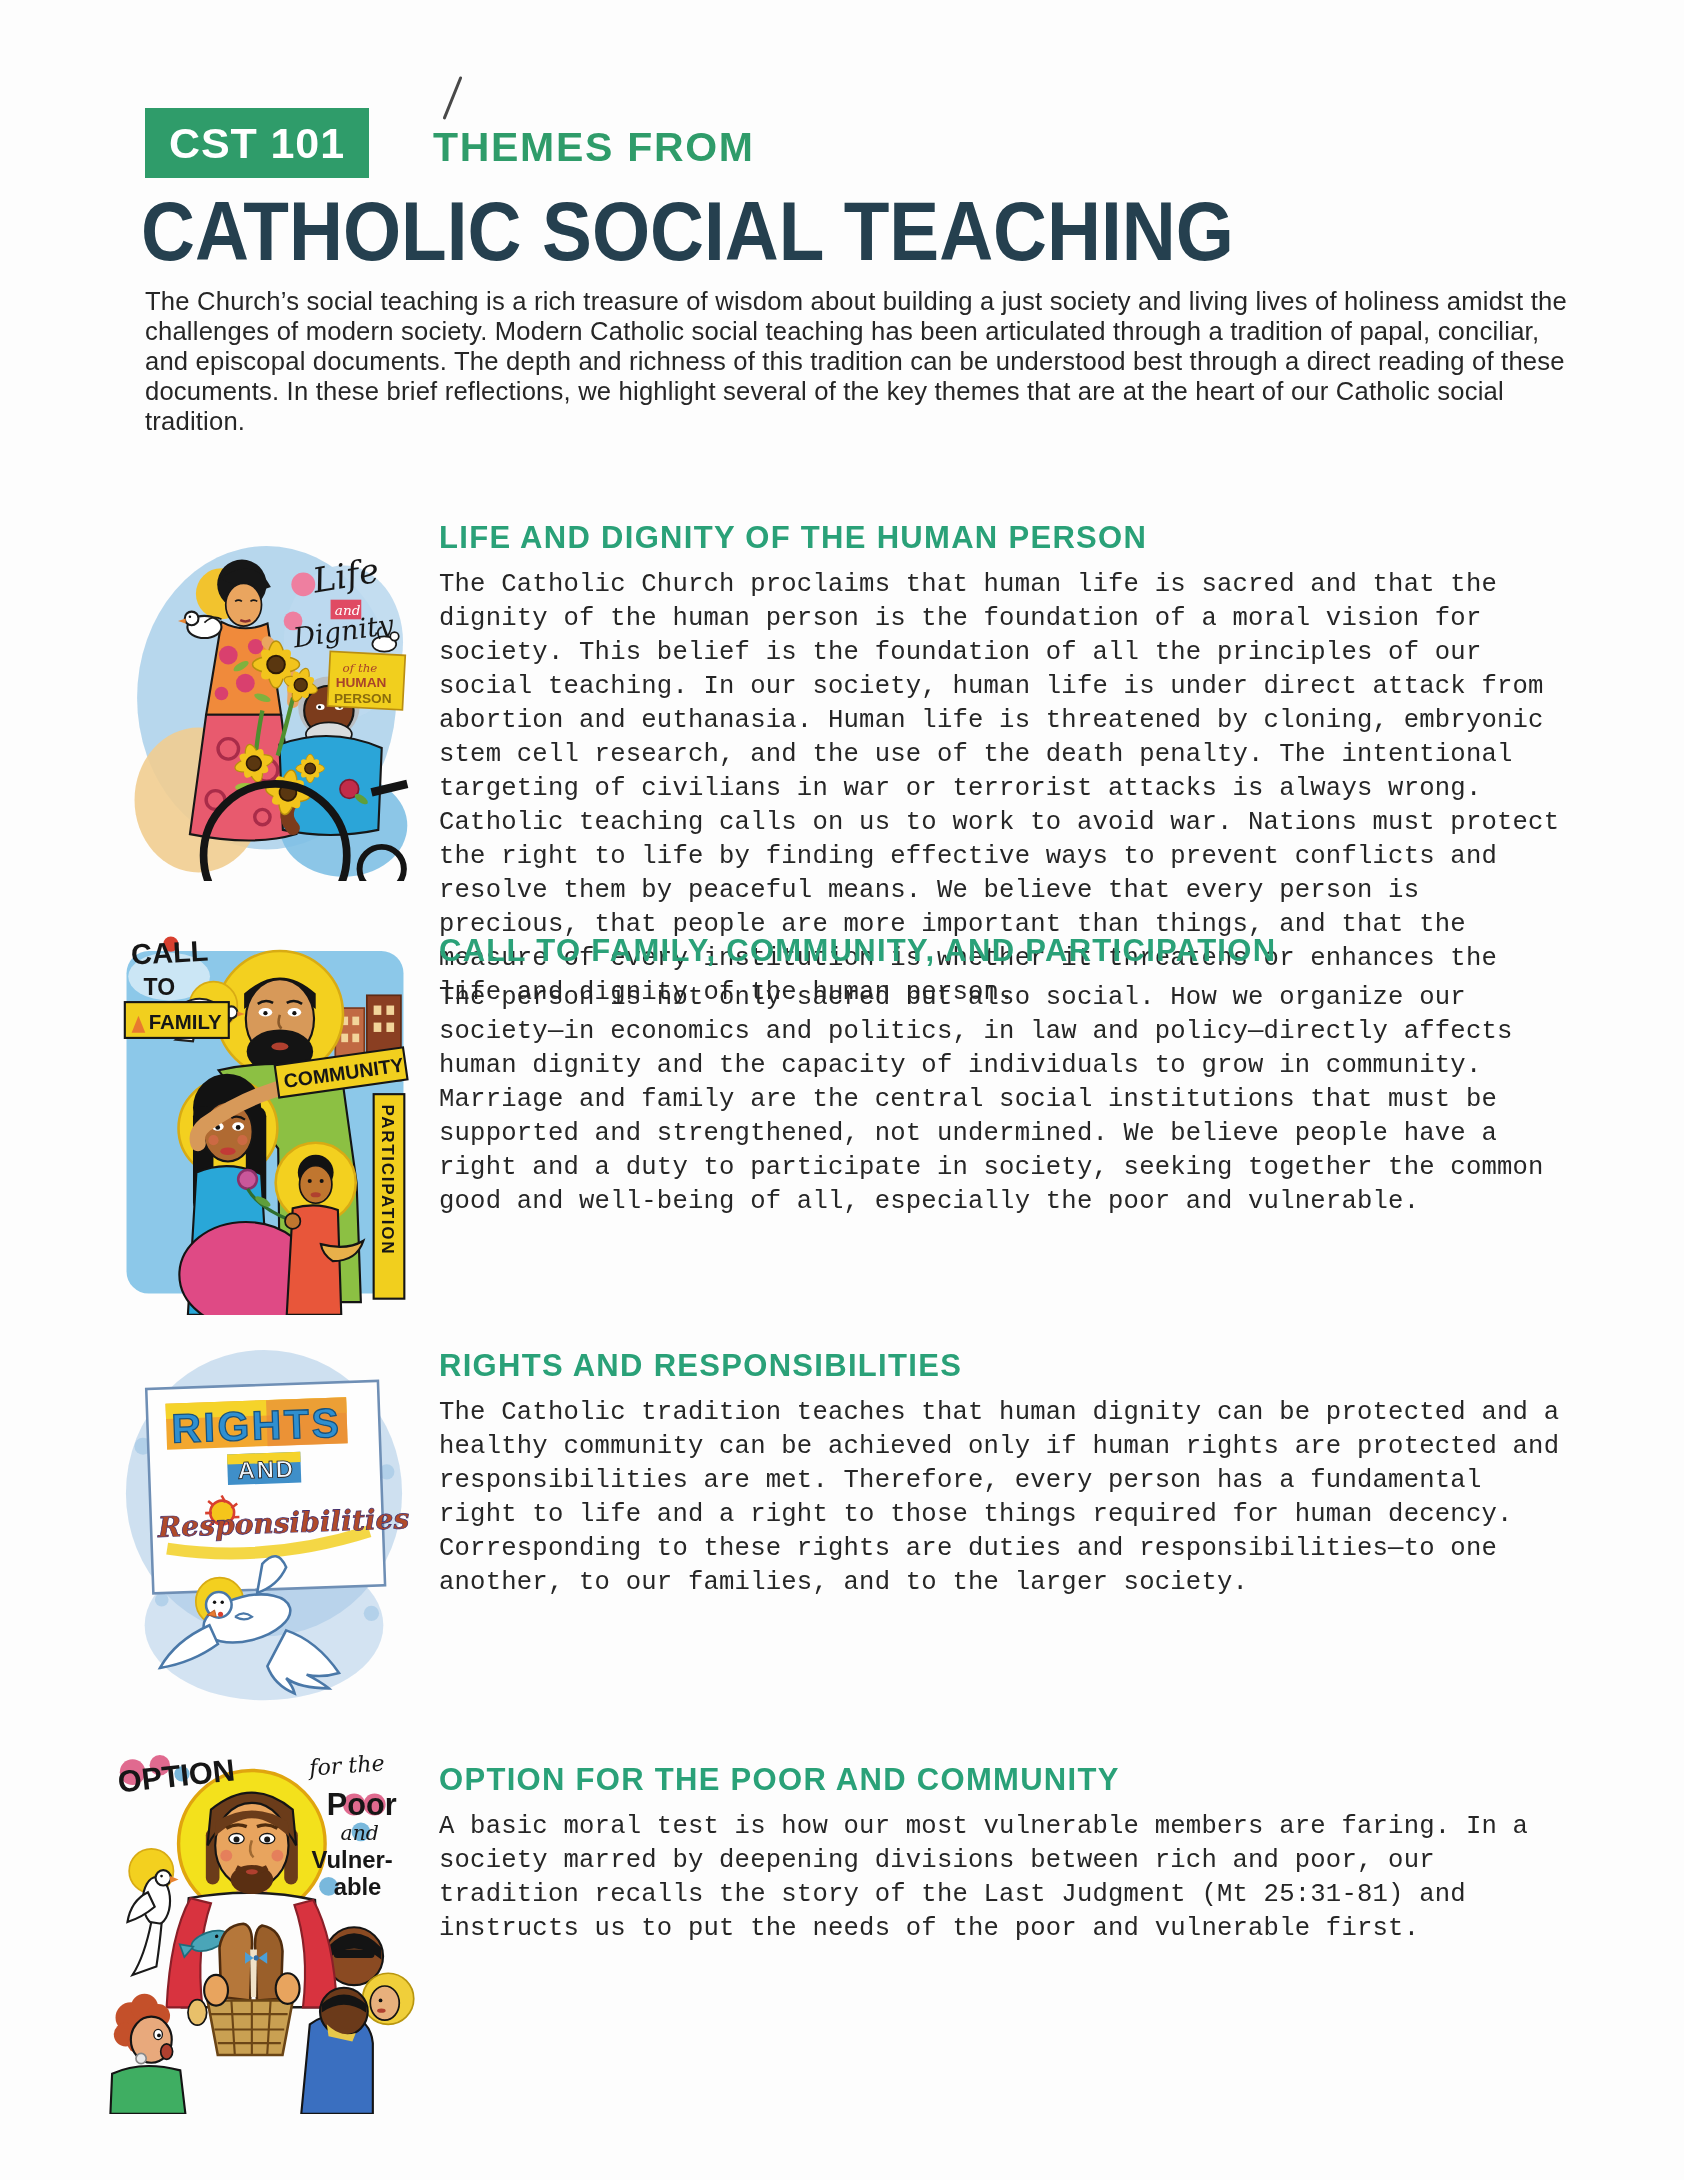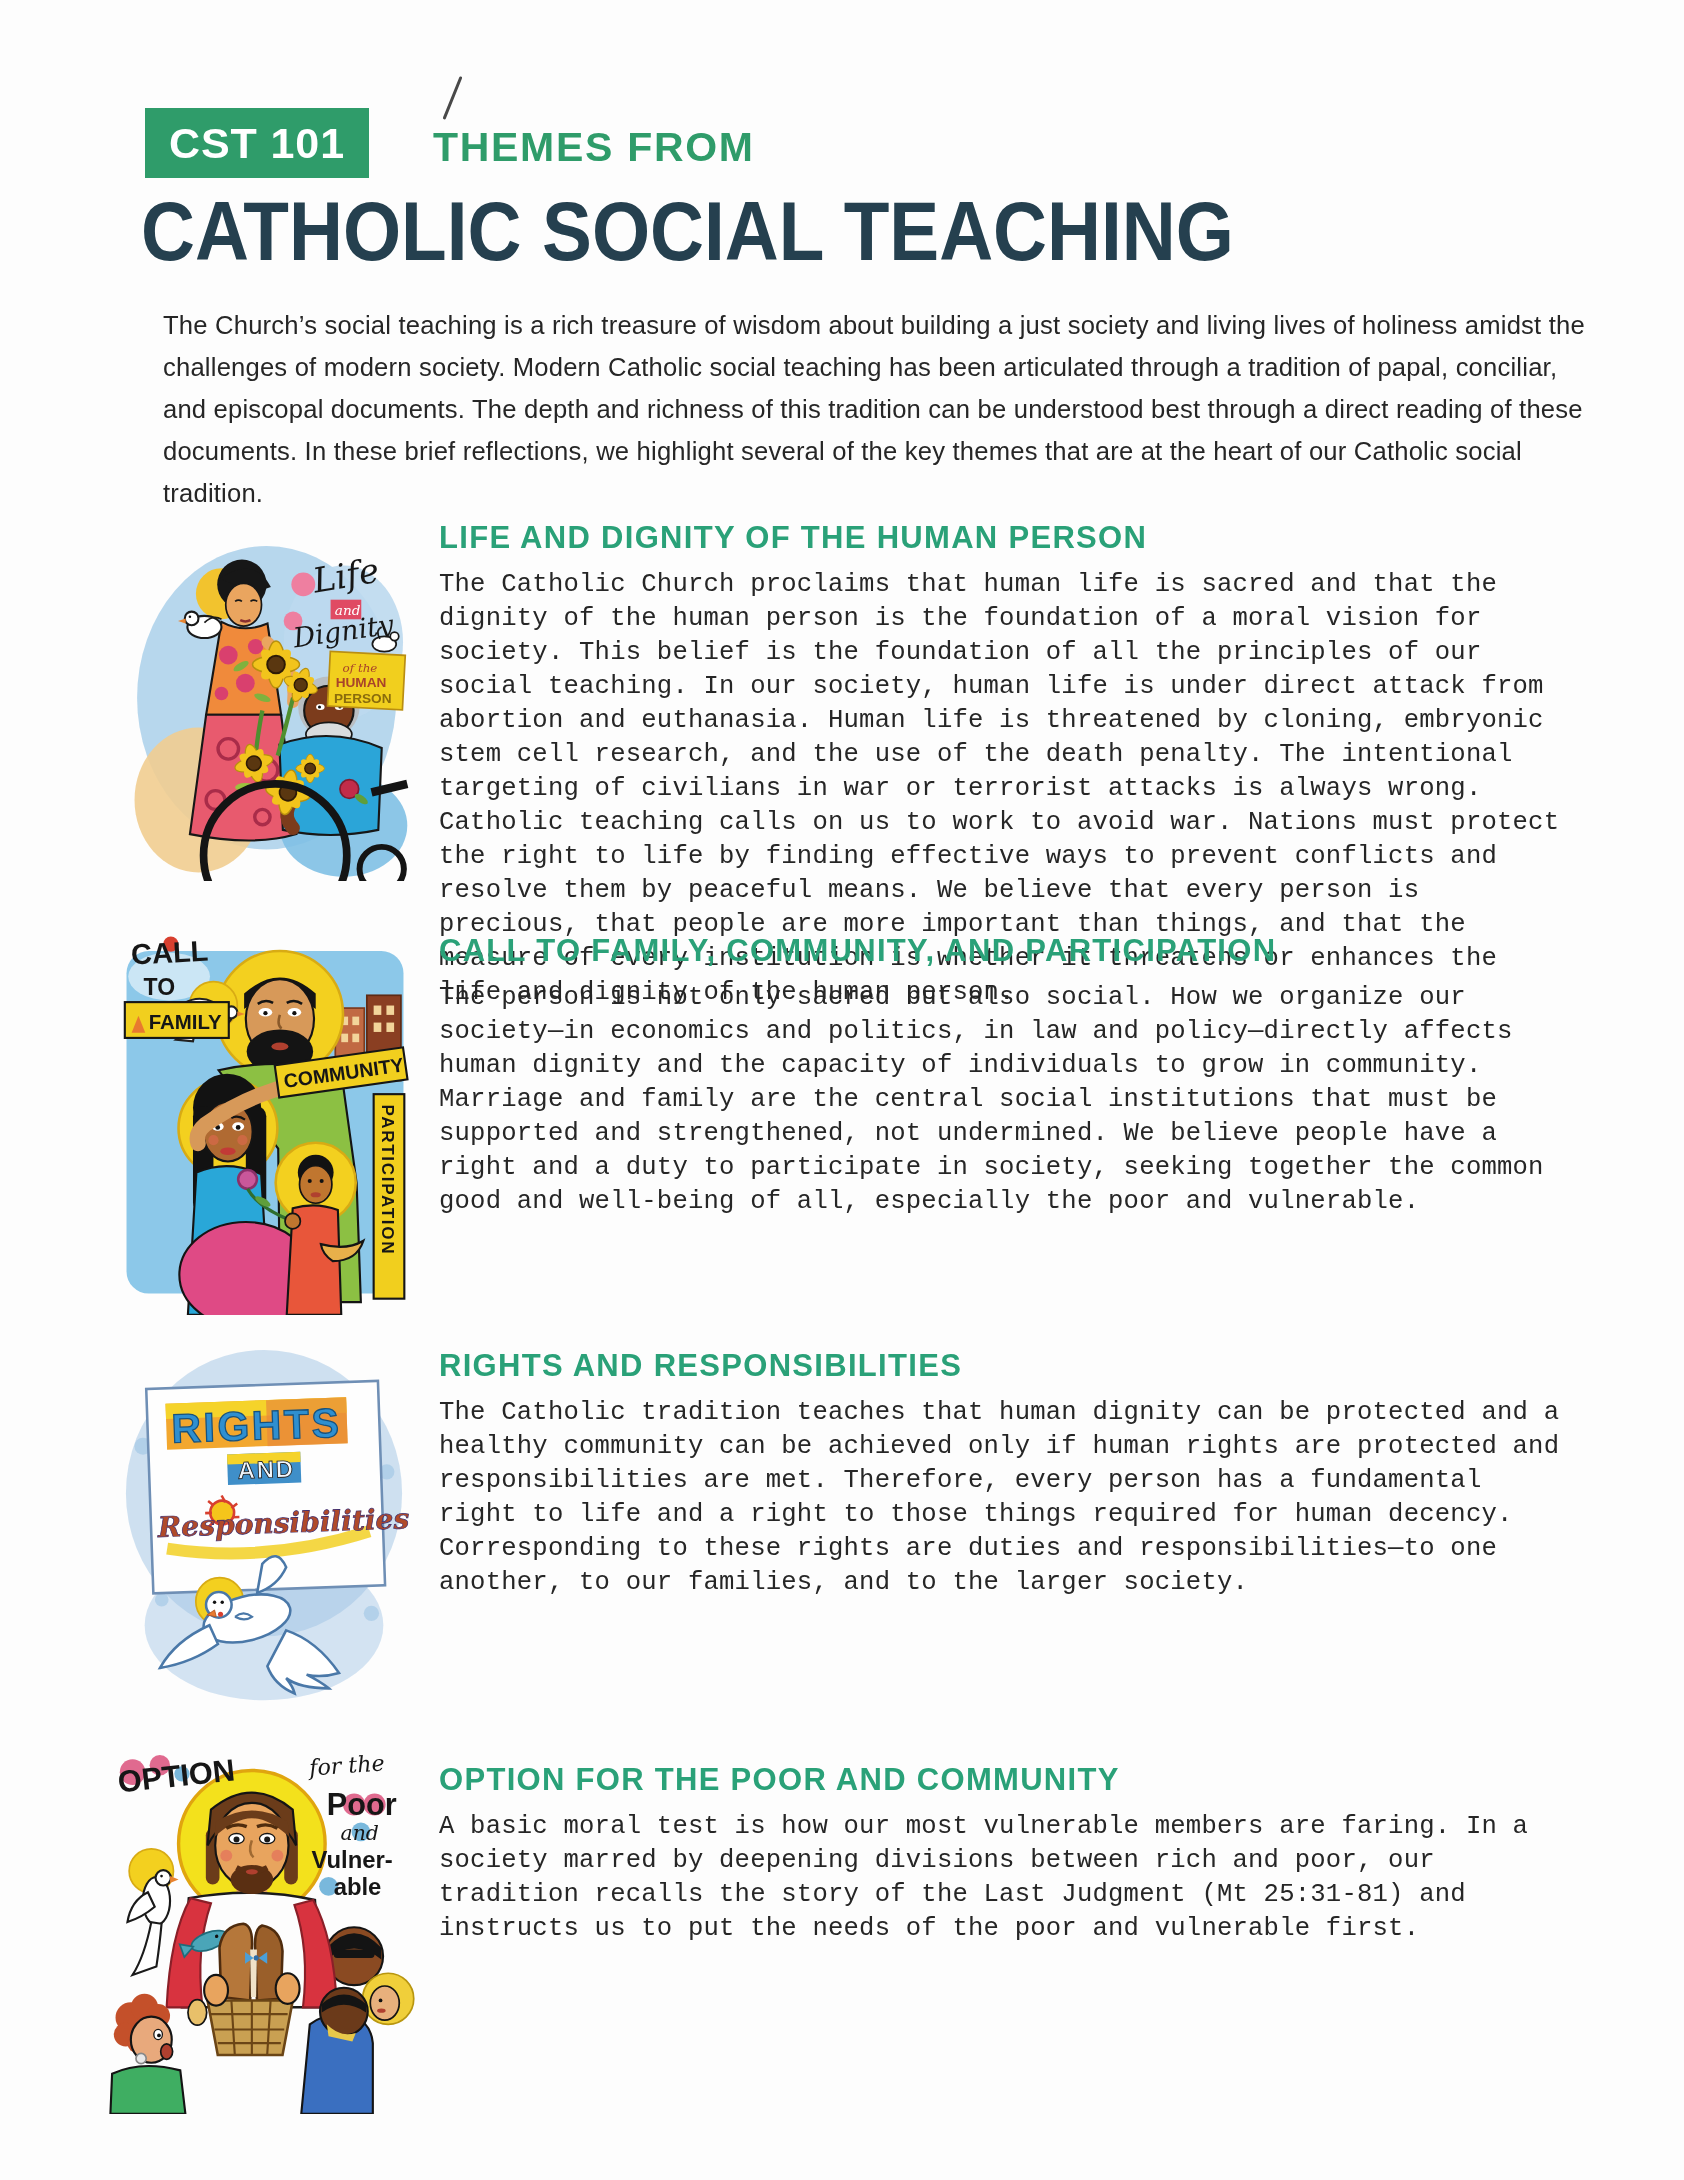--- a/index.html
+++ b/index.html
@@ -7,22 +7,22 @@
         font-family:"Liberation Sans",sans-serif;color:#262626;}
   .badge{position:absolute;left:145px;top:108px;width:224px;height:70px;background:#2f9c6a;
          display:flex;align-items:center;justify-content:center;}
   .badge span{color:#ffffff;font-weight:bold;font-size:43px;letter-spacing:0.9px;}
   .kicker{position:absolute;left:433px;top:124px;font-size:41px;font-weight:bold;
           color:#2f9c6a;letter-spacing:1.7px;white-space:nowrap;text-align:right;}
   .artifact{position:absolute;left:451px;top:75px;width:3.4px;height:46px;background:#1c1c1c;
             transform:rotate(22deg);border-radius:1.7px;opacity:.8;}
   .title{position:absolute;left:141px;top:184px;font-size:83px;font-weight:bold;color:#25404f;
          white-space:nowrap;transform:scaleX(.9);transform-origin:left top;letter-spacing:0;}
-  .intro{position:absolute;left:145px;top:286px;width:1431px;font-size:25.6px;line-height:42px;
-         margin:18px;letter-spacing:0.2px;}
+  .intro{position:absolute;left:145px;top:286px;width:1431px;font-size:25.6px;line-height:30px;
+         margin:0;letter-spacing:0.2px;}
   .theme{position:absolute;left:0;width:100%;height:0;}
   #s1{top:511px}#s2{top:924px}#s3{top:1339px}#s4{top:1753px}
   .art{position:absolute;}
   #s1 .art{left:126px;top:29px}
   #s2 .art{left:118px;top:3.4px}
   #s3 .art{left:119px;top:5.1px}
   #s4 .art{left:107px;top:-10.2px}
   .sec-text{position:absolute;left:439px;top:8.5px;width:1135px;}
   .sec-text h2{font-size:31px;font-weight:bold;color:#2aa178;margin:0 0 12px 0;letter-spacing:1.3px;}
   .sec-text p{font-size:25.6px;line-height:34px;margin:0;letter-spacing:0.2px;font-family:Liberation Mono, monospace;}

